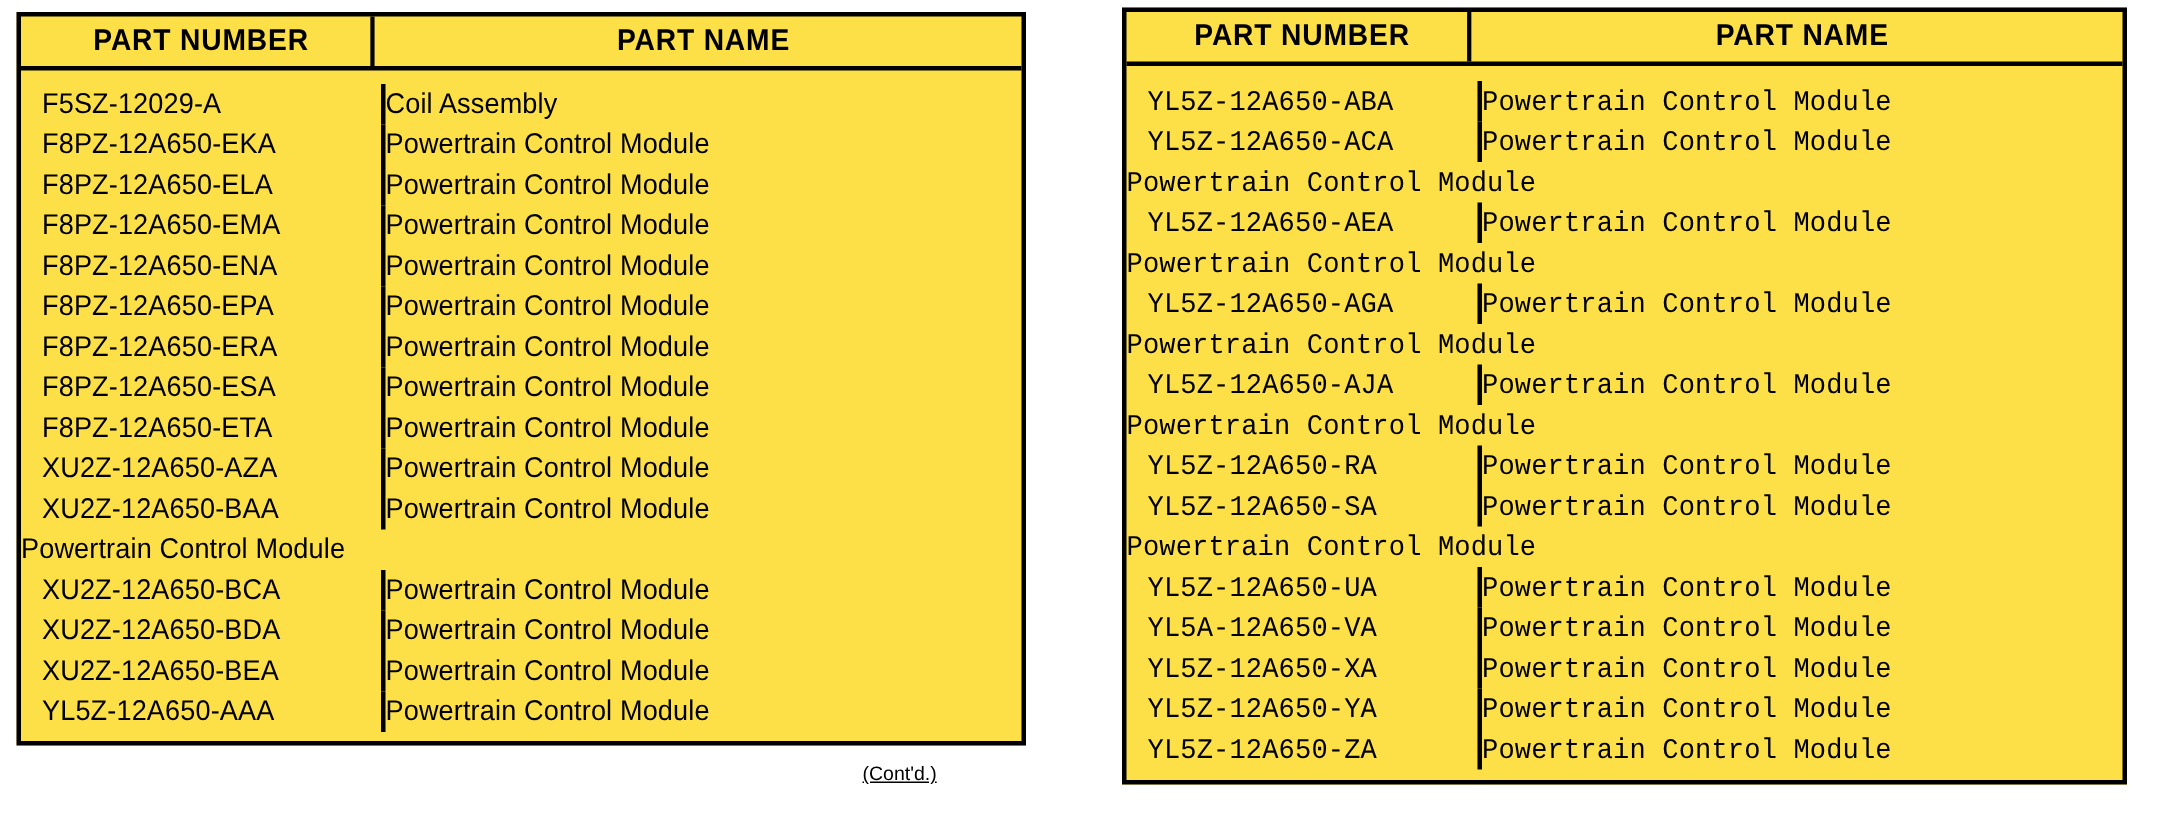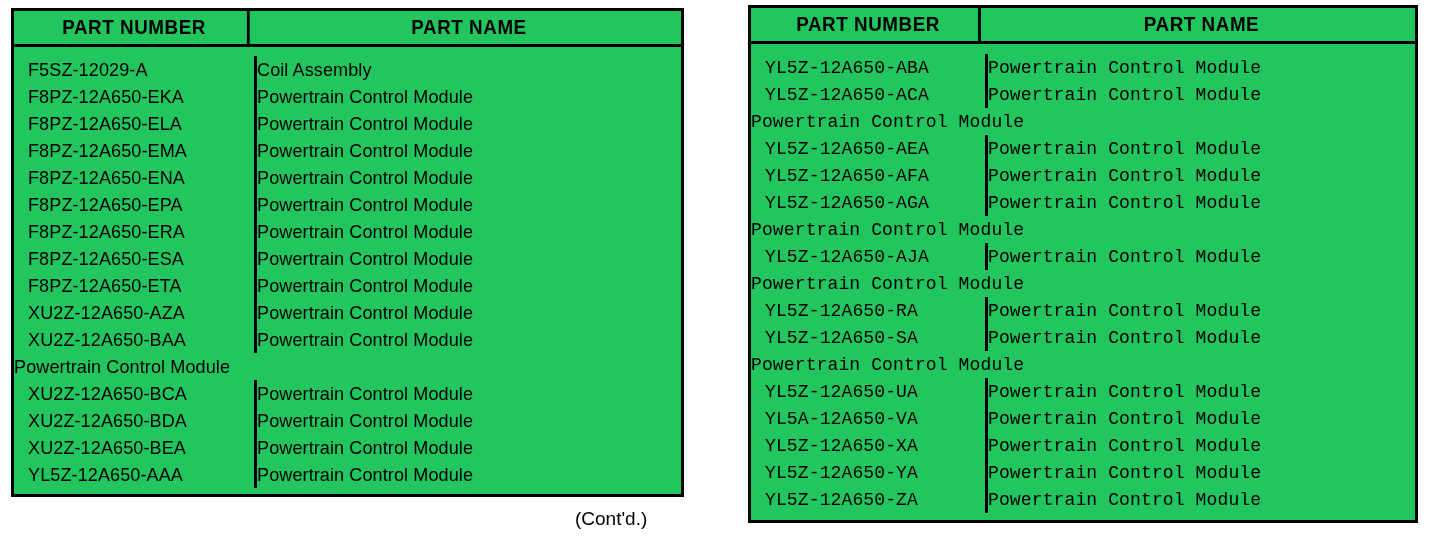--- a/index.html
+++ b/index.html
@@ -24,21 +24,21 @@
     top: 0;
     width: 1456px;
     height: 548px;
   }
 
   
   .parts-table {
     position: absolute;
     box-sizing: border-box;
     border: 3px solid #000;
-    background: #22c55e;
+    background: #fde047;
   }
 
   .tbl-head {
     display: flex;
     box-sizing: border-box;
     border-bottom: 3px solid #000;
     height: 36px;
   }
   .tbl-head .hcell {
     display: flex;
@@ -103,22 +103,23 @@
   #table-right .row .cell.col-pn { width: 237px; }
   #table-right .hcell.col-name,
   #table-right .row .cell.col-name { width: 427px; }
   #table-right .tbl-body { padding-top: 10px; font-family: Liberation Mono, monospace; }
 
   
   #contd-note {
     position: absolute;
     left: 575px;
     top: 508px;
-    font-size: 19px;
+    font-size: 13px;
     white-space: nowrap;
+    text-decoration: underline;
   }
 </style>
 </head>
 <body>
 
 <div class="page">
 
   <div class="parts-table" id="table-left">
     <div class="tbl-head">
       <div class="hcell col-pn">PART NUMBER</div>
@@ -282,23 +283,20 @@
         </div>
         <div class="row">
           <div class="cell col-pn">
             <span>YL5Z-12A650-AEA</span>
           </div>
           <div class="cell col-name">
             <span>Powertrain Control Module</span>
           </div>
         </div>
         <div class="row">
-          <div class="cell col-pn">
-            <span>YL5Z-12A650-AFA</span>
-          </div>
           <div class="cell col-name">
             <span>Powertrain Control Module</span>
           </div>
         </div>
         <div class="row">
           <div class="cell col-pn">
             <span>YL5Z-12A650-AGA</span>
           </div>
           <div class="cell col-name">
             <span>Powertrain Control Module</span>

